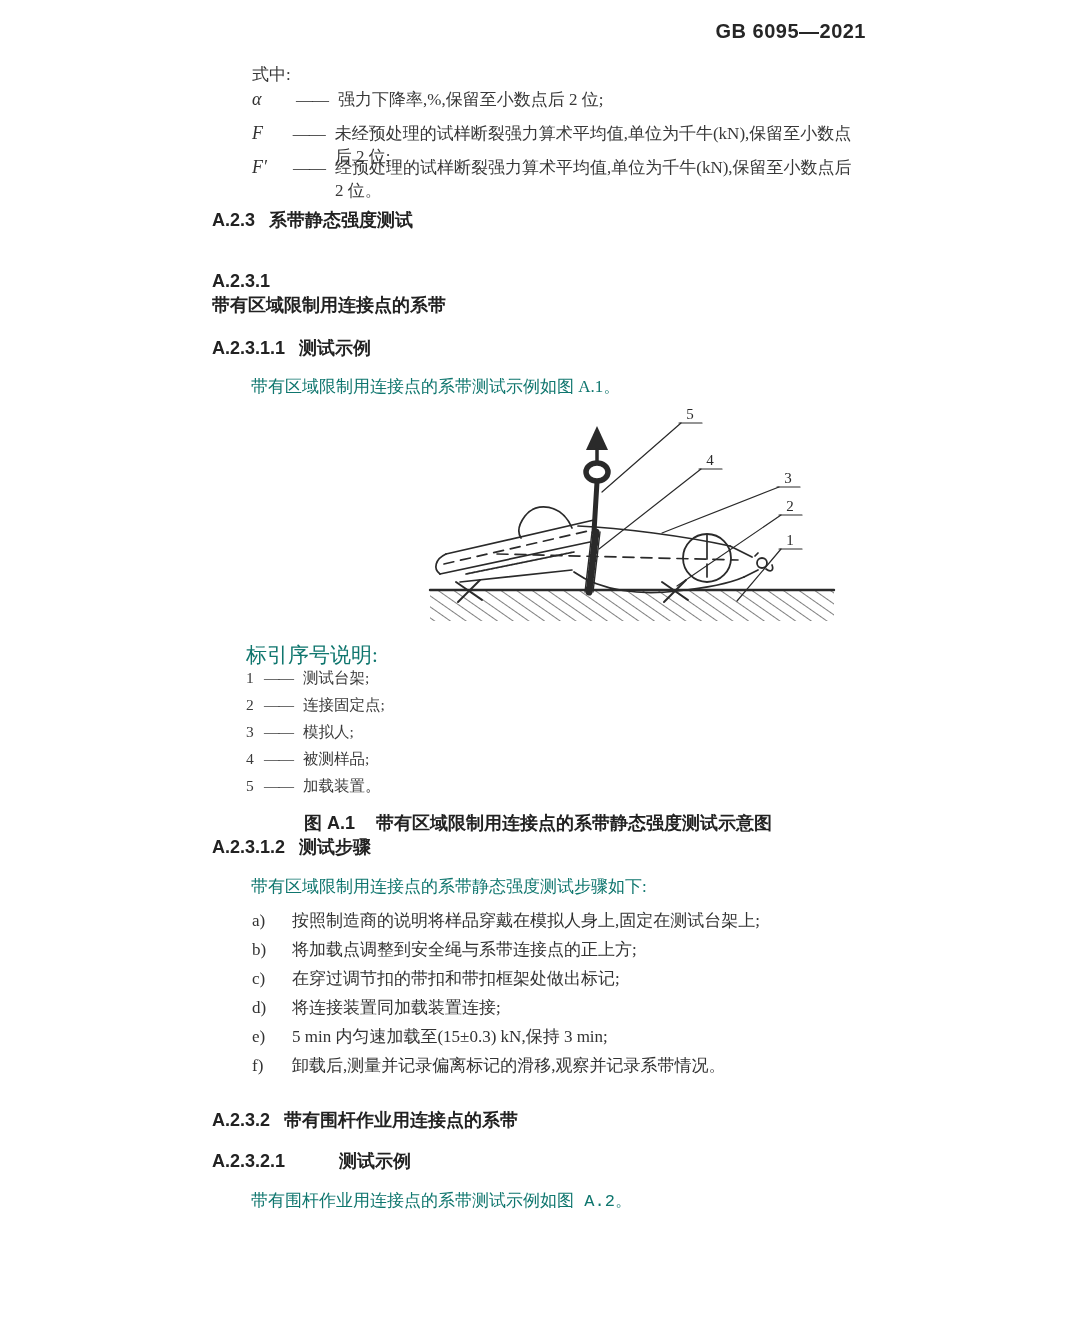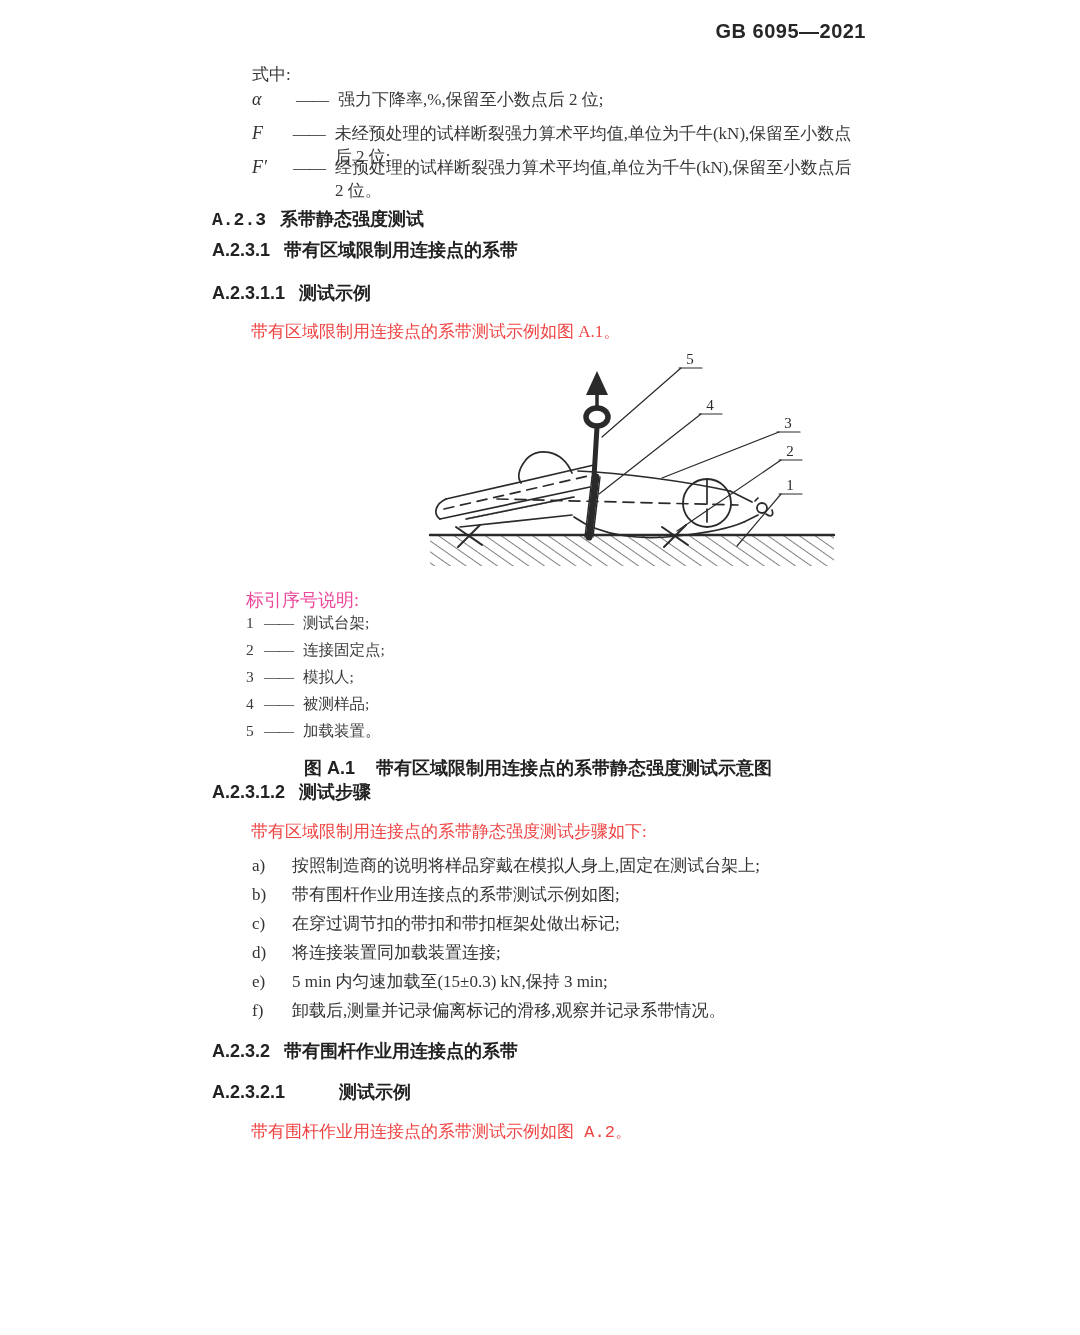--- a/index.html
+++ b/index.html
@@ -24,36 +24,36 @@
   .formula-row { display: flex; align-items: baseline; height: 34px; margin-left: 40px; font-size: 17px; }
   .formula-symbol { width: 44px; font-style: italic; font-size: 18px; color: #303030; }
   .formula-sep { margin-right: 10px; letter-spacing: -1px; }
 
   .heading {
     font-family: "Liberation Sans", sans-serif;
     font-weight: bold; font-size: 18px; color: #222222;
     line-height: 24px; display: flex;
   }
   .heading .h-num { margin-right: 14px; }
-  .h-a23   { margin-top: 18px; font-family: Liberation Mono, monospace; }
-  .h-a231  { margin-top: 6px; }
+  .h-a23   { margin-top: 18px; }
+  .h-a231  { margin-top: 37px; flex-direction: column; }
   .h-a2311 { margin-top: 19px; }
   .h-a2312 { }
-  .h-a232  { margin-top: 14px; }
+  .h-a232  { margin-top: 28px; }
   .h-a2321 { margin-top: 17px; gap: 40px; }
 
-  .para { font-size: 17px; line-height: 26px; text-indent: 2.3em; color: #ef4444; }
+  .para { font-size: 17px; line-height: 26px; text-indent: 2.3em; color: #0f766e; }
   .p1 { margin-top: 14px; }
   .p2 { margin-top: 15px; }
   .p3 { margin-top: 16px; font-family: Liberation Mono, monospace; }
 
   .figure-wrap { margin-top: 4px; margin-left: 210px; width: 432px; height: 230px; }
 
   .legend { margin-top: 8px; margin-left: 34px; }
-  .legend-intro { font-size: 18px; line-height: 26px; color: #ec4899; }
+  .legend-intro { font-size: 21px; line-height: 26px; color: #0f766e; }
   .legend-row { display: flex; align-items: baseline; height: 27px; font-size: 15.5px; color: #3a3a3a; }
   .legend-num { width: 18px; }
   .legend-sep { margin-right: 10px; letter-spacing: -1px; }
 
   .fig-caption {
     margin-top: 8px; text-align: center;
     font-family: "Liberation Sans", sans-serif;
     font-weight: bold; font-size: 18px; color: #222222; line-height: 24px;
   }
   .fig-caption .cap-label { margin-right: 16px; }
@@ -253,21 +253,21 @@
 
     <div class="para p2">带有区域限制用连接点的系带静态强度测试步骤如下:</div>
 
     <div class="steps">
       <div class="step-row">
         <span class="step-marker">a)</span>
         <span class="step-text">按照制造商的说明将样品穿戴在模拟人身上,固定在测试台架上;</span>
       </div>
       <div class="step-row">
         <span class="step-marker">b)</span>
-        <span class="step-text">带有围杆作业用连接点的系带测试示例如图;</span>
+        <span class="step-text">将加载点调整到安全绳与系带连接点的正上方;</span>
       </div>
       <div class="step-row">
         <span class="step-marker">c)</span>
         <span class="step-text">在穿过调节扣的带扣和带扣框架处做出标记;</span>
       </div>
       <div class="step-row">
         <span class="step-marker">d)</span>
         <span class="step-text">将连接装置同加载装置连接;</span>
       </div>
       <div class="step-row">

